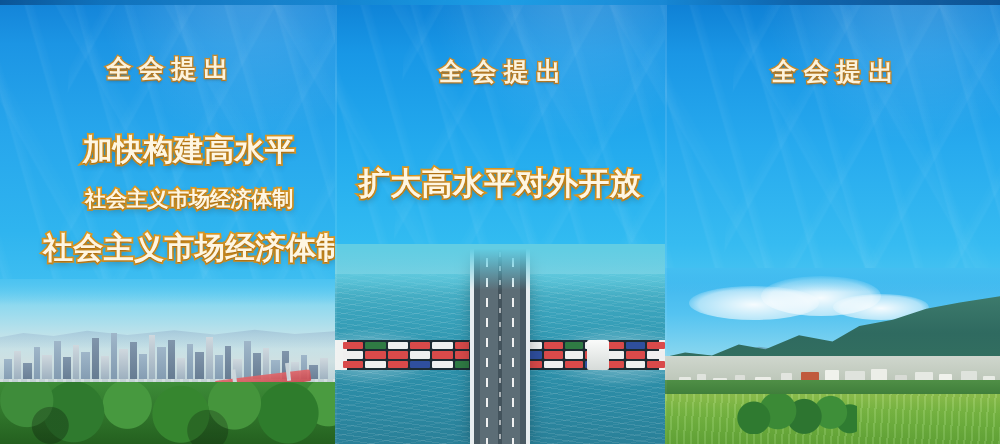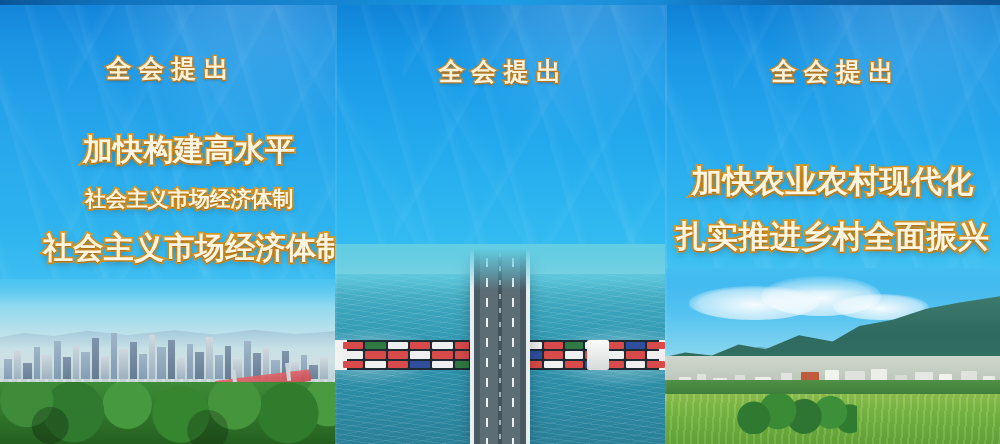--- a/index.html
+++ b/index.html
@@ -526,20 +526,21 @@
         <div class="lane a"></div>
         <div class="lane c"></div>
         <div class="lane b"></div>
       </div>
       <div class="bridgefade"></div>
     </div>
 
     <div class="textwrap">
       <div class="kicker">全会提出</div>
       <div class="headline">
+        <span class="ln">扩大高水平对外开放</span>
       </div>
     </div>
   </div>
 
   <div class="panel p3">
     <div class="sky"></div>
     <div class="rays"></div>
     <div class="rays2"></div>
     <div class="glow"></div>
 
@@ -567,22 +568,18 @@
         <div class="vb" style="left:296px;width:16px;height:15px;background:#dfe3dd;"></div>
         <div class="vb" style="left:318px;width:12px;height:10px;background:#e8ebe5;"></div>
       </div>
       <div class="hedge"></div>
       <div class="field"></div>
       <div class="grove"></div>
     </div>
 
     <div class="textwrap">
       <div class="kicker">全会提出</div>
-      <div class="headline">
-        <span class="ln">加快农业农村现代化</span>
-        <span class="ln">扎实推进乡村全面振兴</span>
-      </div>
     </div>
   </div>
 
   <div class="seam s1"></div>
   <div class="seam s2"></div>
 </div>
 
 </body></html>

